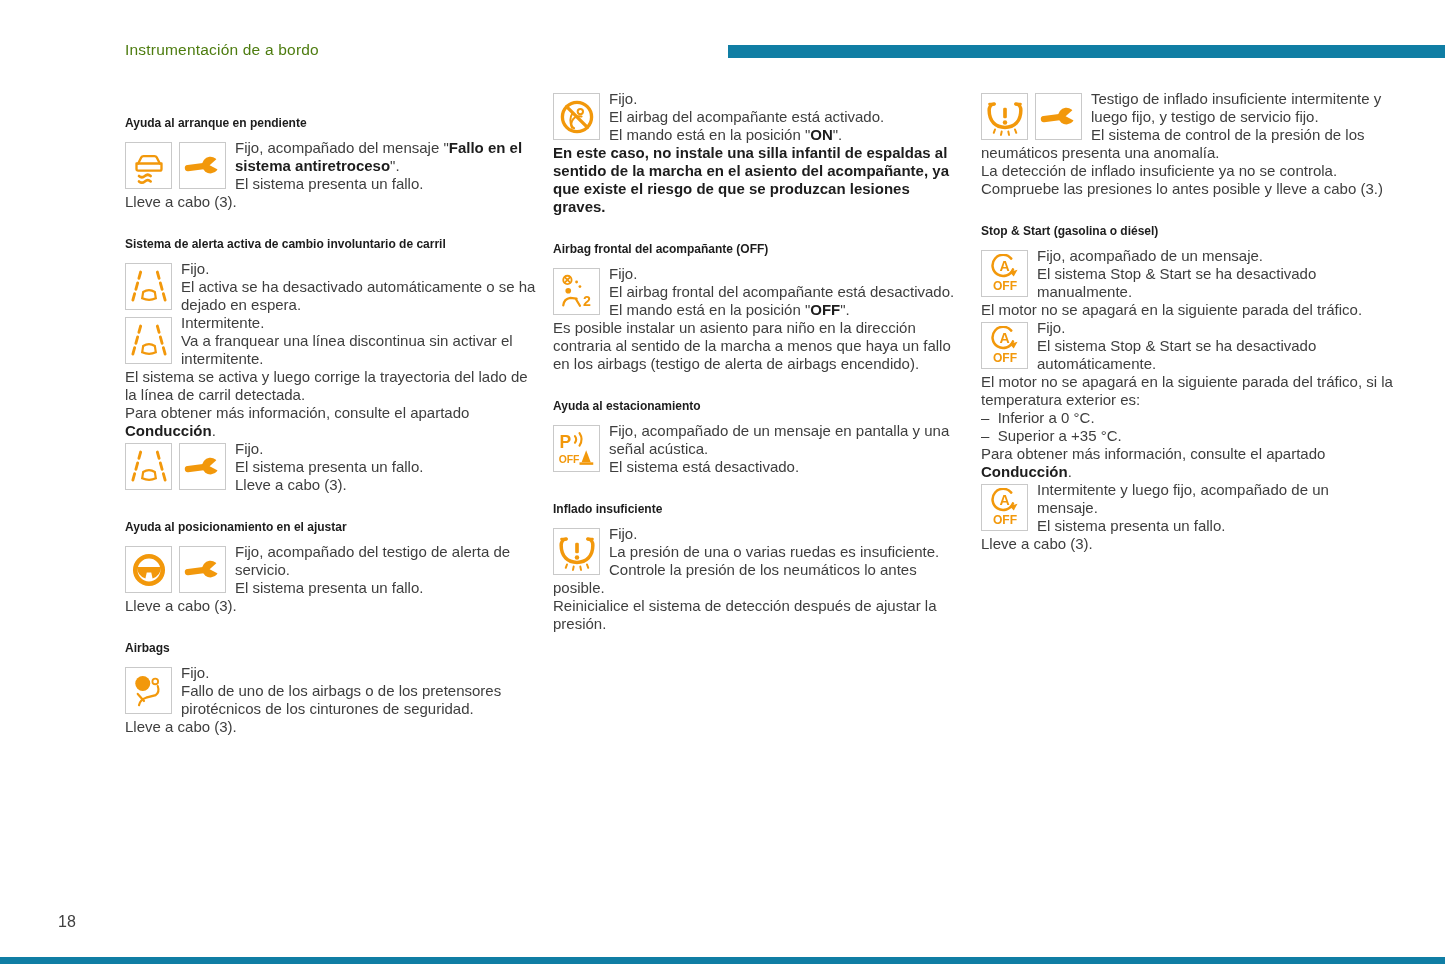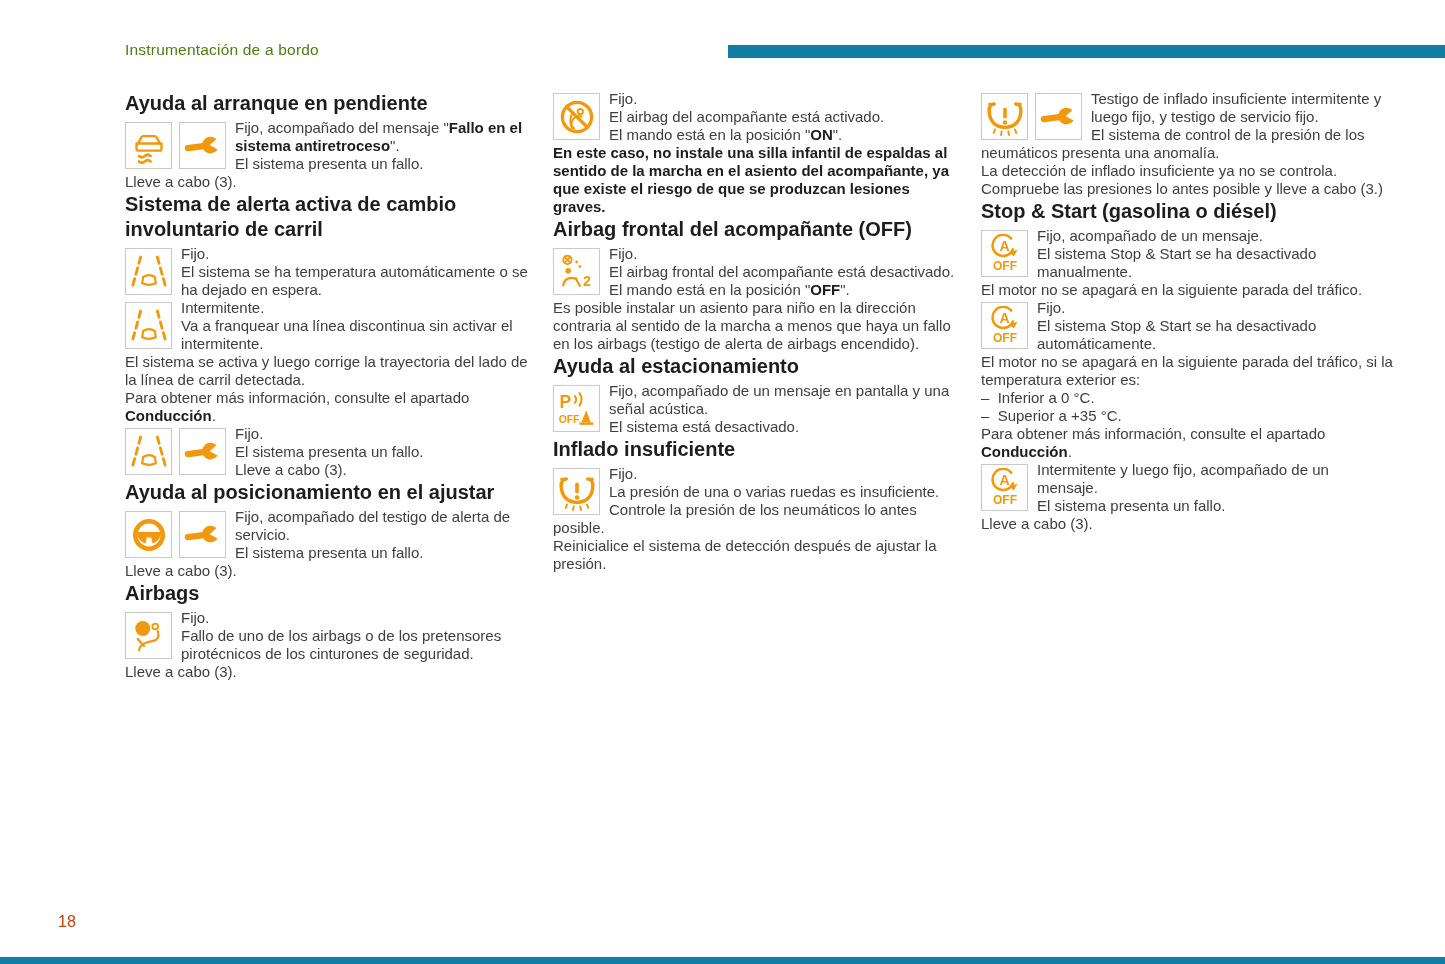--- a/index.html
+++ b/index.html
@@ -4,30 +4,30 @@
 <style>
   *{box-sizing:border-box;margin:0;padding:0}
   html,body{background:#ffffff}
   body{
     width:1445px;height:964px;position:relative;overflow:hidden;
     font-family:"Liberation Sans",sans-serif;color:#3e3e3e;
   }
   .breadcrumb{position:absolute;left:125px;top:41px;font-size:15.5px;color:#4d7c0f;letter-spacing:.2px}
   .top-bar{position:absolute;left:728px;right:0;top:45px;height:13px;background:var(--accent,#107EA4)}
   .bottom-bar{position:absolute;left:0;right:0;bottom:0;height:7px;background:var(--accent,#107EA4)}
-  .page-number{position:absolute;left:58px;top:913px;font-size:16px;color:#c2410c}
+  .page-number{position:absolute;left:58px;top:913px;font-size:16px;color:#404040}
   .content{
     position:absolute;left:125px;top:90px;width:1268px;
     display:grid;grid-template-columns:1fr 1fr 1fr;column-gap:16px;
   }
   .col{min-width:0}
   .section{clear:both}
   .sec-title{
-    font-size:20px;font-weight:bold;color:#1d1d1d;line-height:25px;
-    margin:1px 0 3px;clear:both;
+    font-size:12px;font-weight:bold;color:#1d1d1d;line-height:25px;
+    margin:21px 0 3px;clear:both;
   }
   .entry{clear:both}
   .entry::after{content:"";display:block;clear:both}
   .icons{float:left;display:flex;gap:7px;margin:3px 9px 3px 0}
   .iconbox{
     width:47px;height:47px;border:1px solid #c9c9c9;background:#fff;
     display:flex;align-items:center;justify-content:center;color:var(--icon,#F2980B);
   }
   .iconbox svg{width:40px;height:40px;display:block}
   .para{font-size:15px;line-height:18px;color:#3e3e3e}
@@ -80,21 +80,21 @@
               <svg viewBox="0 0 48 48">
                 <g fill="none" stroke="currentColor" stroke-linecap="round">
                   <path d="M14 6 L4 42" stroke-width="3.4" stroke-dasharray="8 5.5"></path>
                   <path d="M34 6 L44 42" stroke-width="3.4" stroke-dasharray="8 5.5"></path>
                   <path d="M17 30 q7-4.5 14 0 l1.2 7.5 q-8 3.8-16.4 0 Z" stroke-width="2.6"></path>
                 </g>
               </svg>
             </span>
           </span>
           <p class="para"><span>Fijo.</span></p>
-          <p class="para"><span>El sistema se ha temperatura automáticamente o se ha dejado en espera.</span></p>
+          <p class="para"><span>El activa se ha desactivado automáticamente o se ha dejado en espera.</span></p>
         </div>
         <div class="entry">
           <span class="icons">
             <span class="iconbox">
               <svg viewBox="0 0 48 48">
                 <g fill="none" stroke="currentColor" stroke-linecap="round">
                   <path d="M14 6 L4 42" stroke-width="3.4" stroke-dasharray="8 5.5"></path>
                   <path d="M34 6 L44 42" stroke-width="3.4" stroke-dasharray="8 5.5"></path>
                   <path d="M17 30 q7-4.5 14 0 l1.2 7.5 q-8 3.8-16.4 0 Z" stroke-width="2.6"></path>
                 </g>

